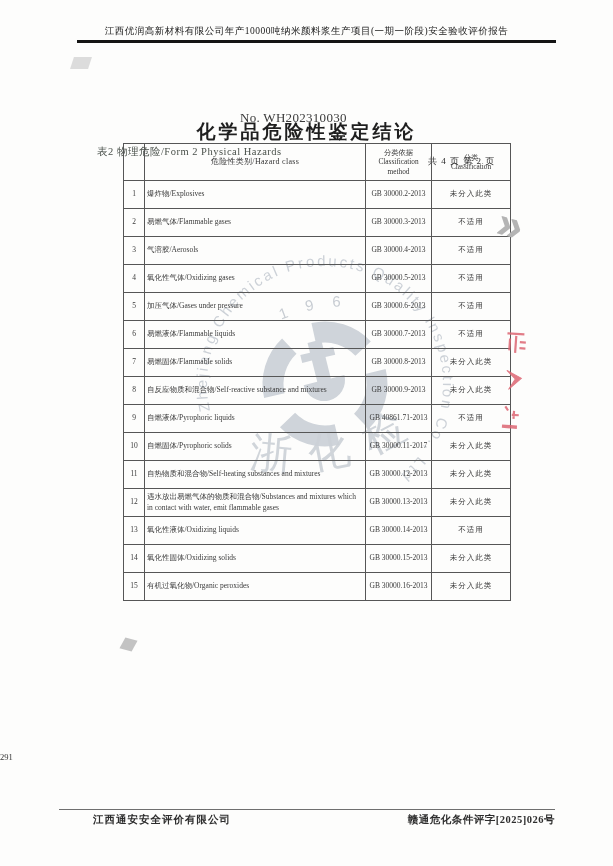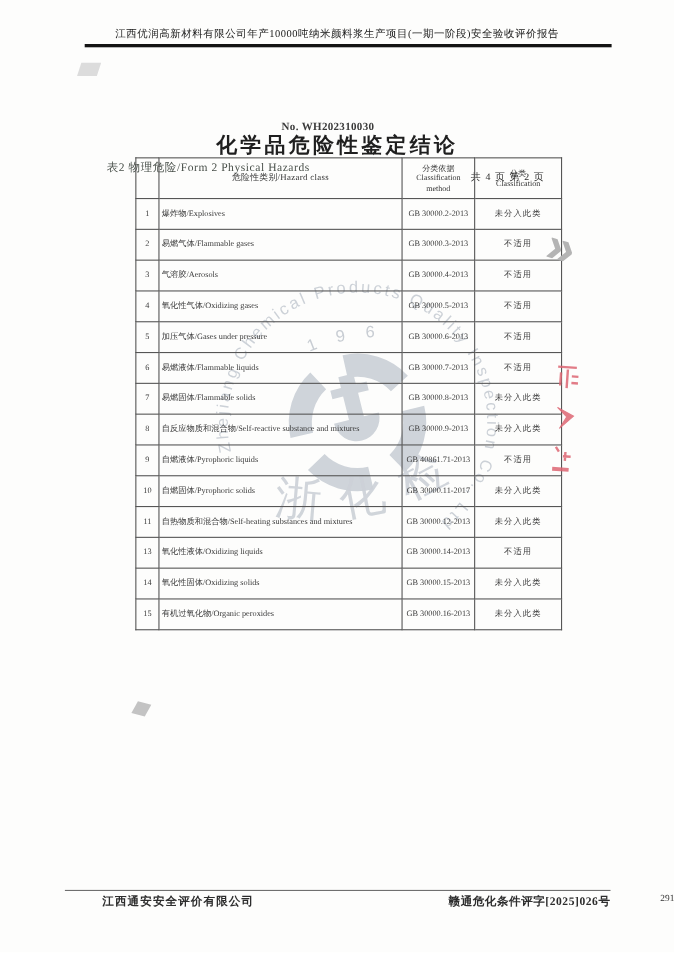--- a/index.html
+++ b/index.html
@@ -12,21 +12,21 @@
     position:absolute;top:25px;left:0;width:100%;text-align:center;
     font-size:9.5px;font-weight:normal;letter-spacing:.5px;color:#191919;
   }
   .top-rule{position:absolute;top:40px;left:77px;width:479px;height:2.5px;background:#141414;}
   .corner-mark-tl{position:absolute;left:72px;top:57px;width:18px;height:12px;background:#dcdcdc;transform:skewX(-18deg);}
   
   .doc-title{
     position:absolute;top:83px;left:0;width:100%;text-align:center;
     font-size:19px;font-weight:bold;letter-spacing:3px;color:#1f1f1f;margin-top:36px;
   }
-  .doc-no{position:absolute;top:110px;left:256px;font-size:10px;color:#3a3a3a;letter-spacing:.3px;font-weight:bold;}
+  .doc-no{position:absolute;top:110px;left:240px;font-size:13px;color:#3a3a3a;letter-spacing:.3px;}
   .page-info{position:absolute;top:107px;left:428px;font-size:9px;color:#2e2e2e;letter-spacing:1px;margin-top:48px;}
   .table-caption{position:absolute;top:125px;left:97px;font-size:10.5px;color:#49504a;letter-spacing:.5px;margin-top:20px;}
   
   table.hazard{
     position:absolute;left:123px;top:143px;width:387px;border-collapse:collapse;
     table-layout:fixed;border:1.5px solid #4a4a4a;background:transparent;
   }
   table.hazard col.w-no{width:21px;}
   table.hazard col.w-hazard{width:221px;}
   table.hazard col.w-method{width:66px;}
@@ -49,21 +49,21 @@
   .chevron-mark{
     position:absolute;left:498px;top:196px;font-size:46px;font-weight:bold;
     font-family:"Liberation Sans","DejaVu Sans",sans-serif;color:#b4b4b4;
     transform:rotate(16deg);letter-spacing:-6px;
   }
   
   .smudge-bl{position:absolute;left:122px;top:639px;width:13px;height:11px;background:#c3c3c3;transform:skew(-22deg,6deg) rotate(8deg);}
   
   .stamp-fragment{position:absolute;left:501px;top:327px;}
   
-  .page-number{position:absolute;top:811px;left:0;width:100%;text-align:right;font-size:8.5px;color:#333;}
+  .page-number{position:absolute;top:752px;left:0;width:100%;text-align:left;font-size:8.5px;color:#333;}
   .footer-rule{position:absolute;top:809px;left:59px;width:496px;height:1px;background:#6f6f6f;}
   .footer-left{position:absolute;top:813px;left:78px;font-size:10.5px;font-weight:bold;color:#2d2d2d;letter-spacing:1px;margin-left:15px;}
   .footer-right{position:absolute;top:813px;right:58px;font-size:10.5px;font-weight:bold;color:#2d2d2d;letter-spacing:.5px;}
 </style>
 </head>
 <body>
 
 <div class="page">
 
   <svg class="watermark" width="315" height="305" viewBox="0 0 315 305">
@@ -180,20 +180,26 @@
       <td class="c-method">GB 30000.11-2017</td>
       <td class="c-class">未分入此类</td>
     </tr>
         <tr>
       <td class="c-no">11</td>
       <td class="c-hazard">自热物质和混合物/Self-heating substances and mixtures</td>
       <td class="c-method">GB 30000.12-2013</td>
       <td class="c-class">未分入此类</td>
     </tr>
         <tr>
+      <td class="c-no">12</td>
+      <td class="c-hazard">遇水放出易燃气体的物质和混合物/Substances and mixtures which in contact with water, emit flammable gases</td>
+      <td class="c-method">GB 30000.13-2013</td>
+      <td class="c-class">未分入此类</td>
+    </tr>
+        <tr>
       <td class="c-no">13</td>
       <td class="c-hazard">氧化性液体/Oxidizing liquids</td>
       <td class="c-method">GB 30000.14-2013</td>
       <td class="c-class">不适用</td>
     </tr>
         <tr>
       <td class="c-no">14</td>
       <td class="c-hazard">氧化性固体/Oxidizing solids</td>
       <td class="c-method">GB 30000.15-2013</td>
       <td class="c-class">未分入此类</td>

